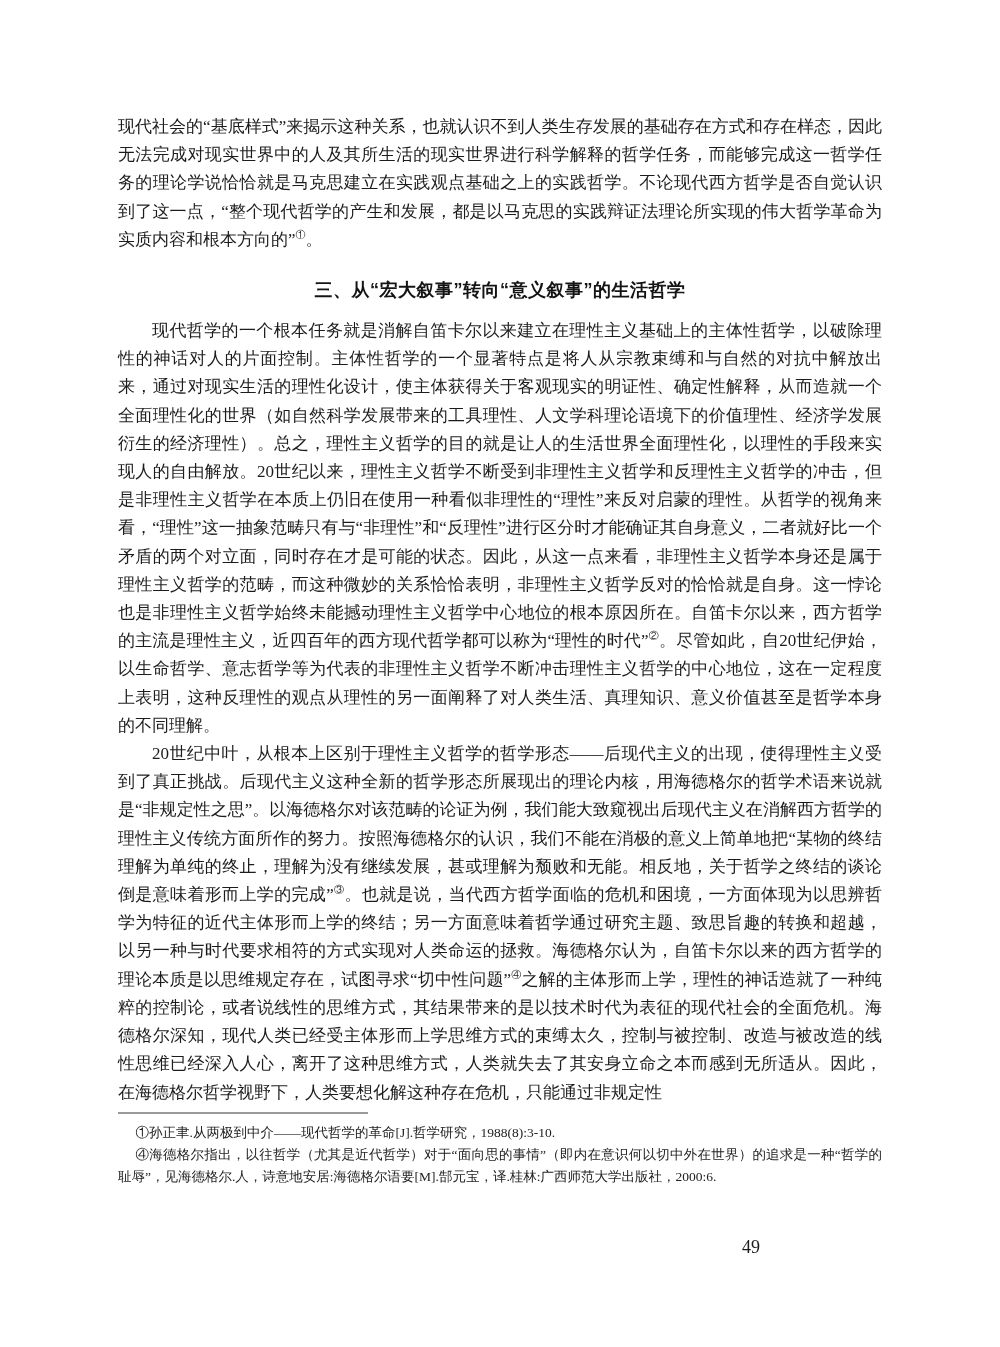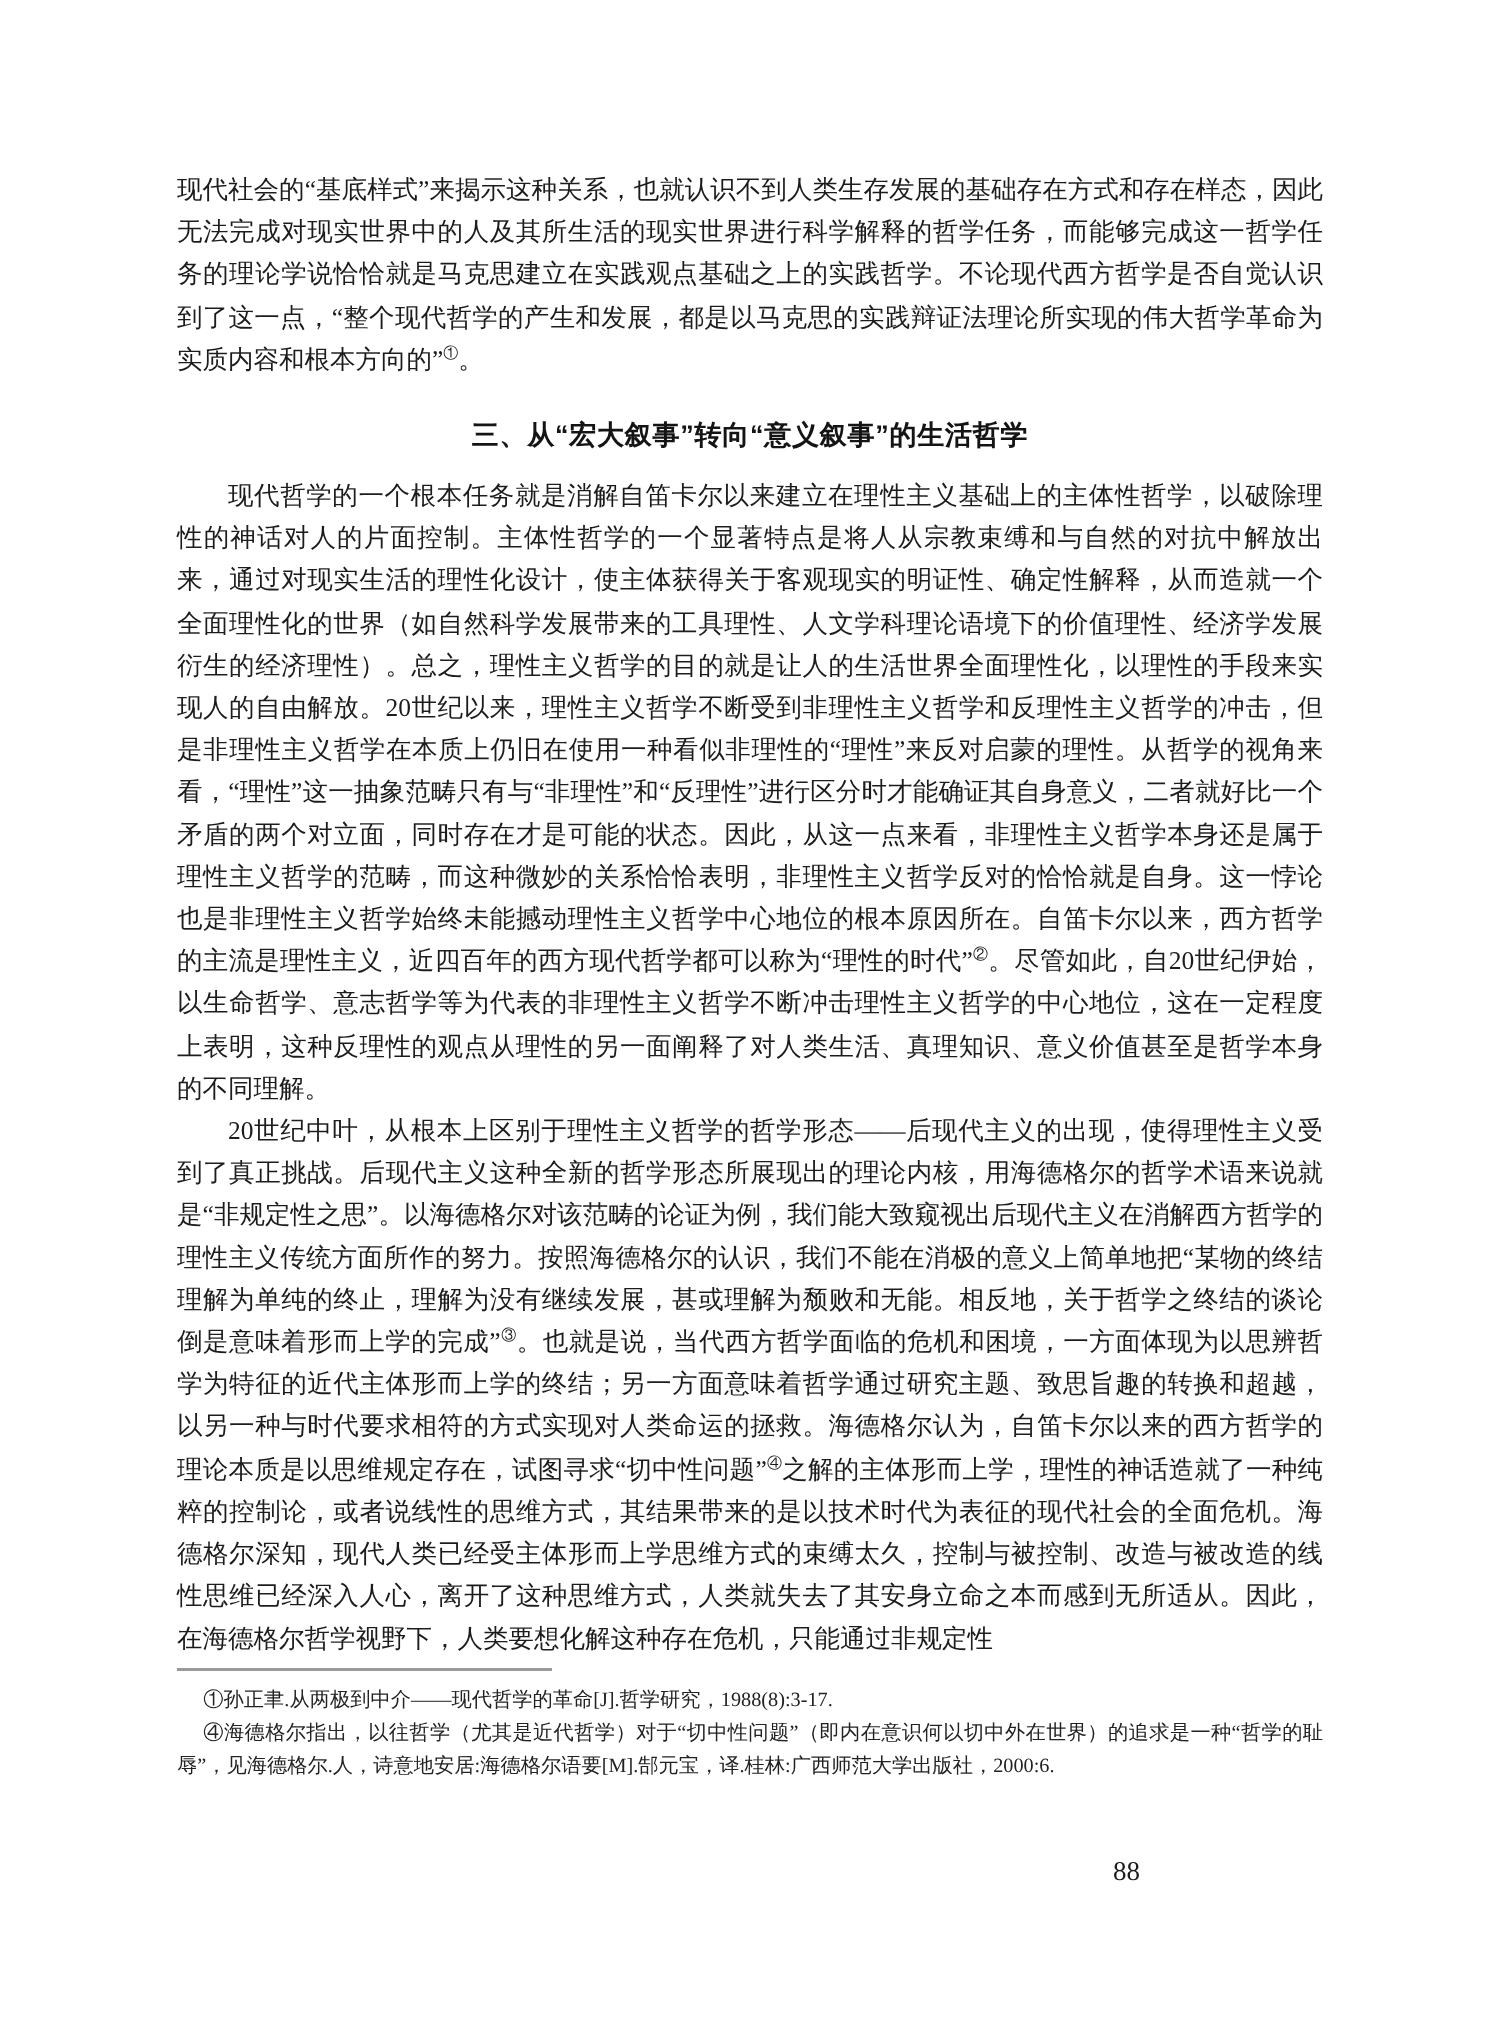--- a/index.html
+++ b/index.html
@@ -94,23 +94,23 @@
     <p class="para indent">现代哲学的一个根本任务就是消解自笛卡尔以来建立在理性主义基础上的主体性哲学，以破除理性的神话对人的片面控制。主体性哲学的一个显著特点是将人从宗教束缚和与自然的对抗中解放出来，通过对现实生活的理性化设计，使主体获得关于客观现实的明证性、确定性解释，从而造就一个全面理性化的世界（如自然科学发展带来的工具理性、人文学科理论语境下的价值理性、经济学发展衍生的经济理性）。总之，理性主义哲学的目的就是让人的生活世界全面理性化，以理性的手段来实现人的自由解放。20世纪以来，理性主义哲学不断受到非理性主义哲学和反理性主义哲学的冲击，但是非理性主义哲学在本质上仍旧在使用一种看似非理性的“理性”来反对启蒙的理性。从哲学的视角来看，“理性”这一抽象范畴只有与“非理性”和“反理性”进行区分时才能确证其自身意义，二者就好比一个矛盾的两个对立面，同时存在才是可能的状态。因此，从这一点来看，非理性主义哲学本身还是属于理性主义哲学的范畴，而这种微妙的关系恰恰表明，非理性主义哲学反对的恰恰就是自身。这一悖论也是非理性主义哲学始终未能撼动理性主义哲学中心地位的根本原因所在。自笛卡尔以来，西方哲学的主流是理性主义，近四百年的西方现代哲学都可以称为“理性的时代”<sup>②</sup>。尽管如此，自20世纪伊始，以生命哲学、意志哲学等为代表的非理性主义哲学不断冲击理性主义哲学的中心地位，这在一定程度上表明，这种反理性的观点从理性的另一面阐释了对人类生活、真理知识、意义价值甚至是哲学本身的不同理解。</p>
 
     <p class="para indent">20世纪中叶，从根本上区别于理性主义哲学的哲学形态——后现代主义的出现，使得理性主义受到了真正挑战。后现代主义这种全新的哲学形态所展现出的理论内核，用海德格尔的哲学术语来说就是“非规定性之思”。以海德格尔对该范畴的论证为例，我们能大致窥视出后现代主义在消解西方哲学的理性主义传统方面所作的努力。按照海德格尔的认识，我们不能在消极的意义上简单地把“某物的终结理解为单纯的终止，理解为没有继续发展，甚或理解为颓败和无能。相反地，关于哲学之终结的谈论倒是意味着形而上学的完成”<sup>③</sup>。也就是说，当代西方哲学面临的危机和困境，一方面体现为以思辨哲学为特征的近代主体形而上学的终结；另一方面意味着哲学通过研究主题、致思旨趣的转换和超越，以另一种与时代要求相符的方式实现对人类命运的拯救。海德格尔认为，自笛卡尔以来的西方哲学的理论本质是以思维规定存在，试图寻求“切中性问题”<sup>④</sup>之解的主体形而上学，理性的神话造就了一种纯粹的控制论，或者说线性的思维方式，其结果带来的是以技术时代为表征的现代社会的全面危机。海德格尔深知，现代人类已经受主体形而上学思维方式的束缚太久，控制与被控制、改造与被改造的线性思维已经深入人心，离开了这种思维方式，人类就失去了其安身立命之本而感到无所适从。因此，在海德格尔哲学视野下，人类要想化解这种存在危机，只能通过非规定性</p>
 
   </main>
 
   <footer class="footnotes">
 
     <div class="fn-rule"></div>
 
-    <p class="footnote">①孙正聿.从两极到中介——现代哲学的革命[J].哲学研究，1988(8):3-17.</p>
+    <p class="footnote">①孙正聿.从两极到中介——现代哲学的革命[J].哲学研究，1988(8):3-10.</p>
 
 
 
-    <p class="footnote">④海德格尔指出，以往哲学（尤其是近代哲学）对于“切中性问题”（即内在意识何以切中外在世界）的追求是一种“哲学的耻辱”，见海德格尔.人，诗意地安居:海德格尔语要[M].郜元宝，译.桂林:广西师范大学出版社，2000:6.</p>
+    <p class="footnote">④海德格尔指出，以往哲学（尤其是近代哲学）对于“面向思的事情”（即内在意识何以切中外在世界）的追求是一种“哲学的耻辱”，见海德格尔.人，诗意地安居:海德格尔语要[M].郜元宝，译.桂林:广西师范大学出版社，2000:6.</p>
 
   </footer>
 
-  <div class="page-number">88</div>
+  <div class="page-number">49</div>
 
 </div>
 
 </body></html>

